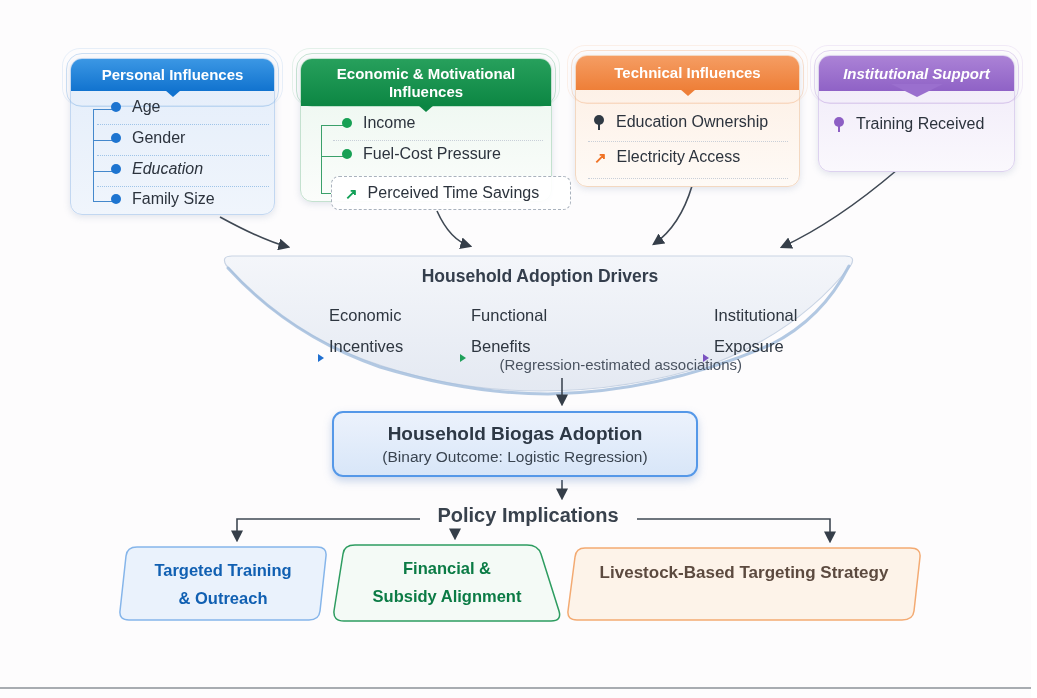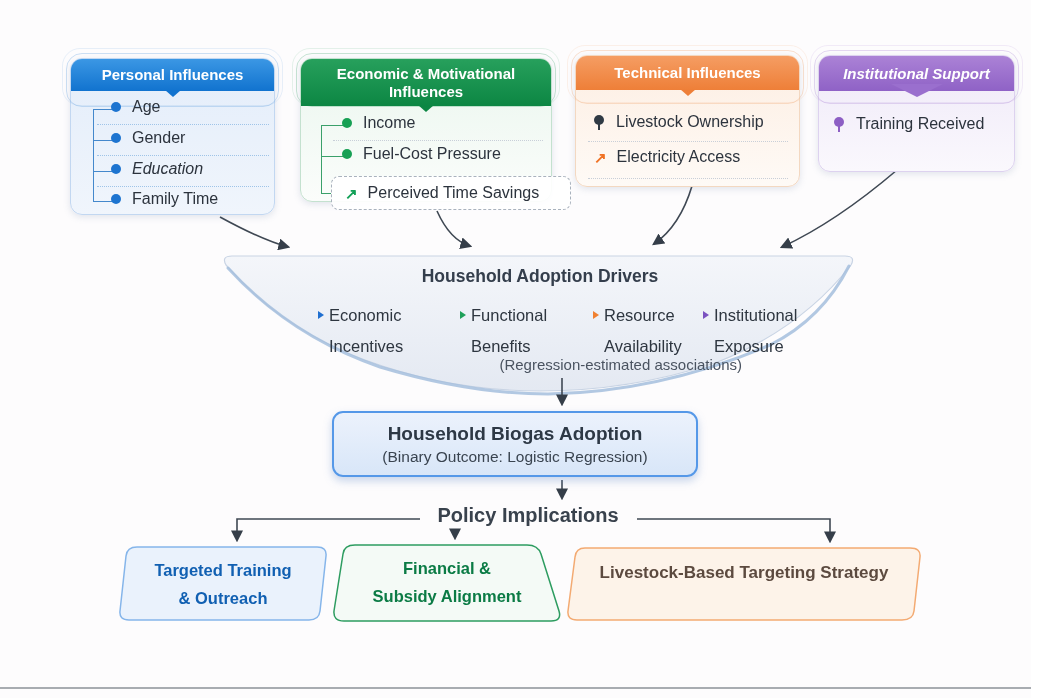--- a/index.html
+++ b/index.html
@@ -53,21 +53,21 @@
   .dotsep{position:absolute;border-top:1.6px dotted;}
   .dotsep-blue{border-color:#9fc4e8;} .dotsep-gray{border-color:#c8cfd8;}
 
   .dashedbox{position:absolute;left:30px;top:117px;width:240px;height:34px;display:flex;align-items:center;
     padding-left:13px;box-sizing:border-box;border:1.5px dashed #a9b2bd;border-radius:8px;background:rgba(255,255,255,.92);
     font-size:16px;color:#2c333d;white-space:nowrap;}
 
   
   .funnel-title{position:absolute;left:338px;top:266px;width:404px;text-align:center;z-index:2;
     font-size:17.5px;font-weight:bold;color:#343e4c;}
-  .driver{position:absolute;z-index:2;display:flex;font-size:16.5px;color:#2e3640;line-height:31px;}
+  .driver{position:absolute;z-index:2;display:flex;font-size:16.5px;color:#2e3640;line-height:31px;align-items:flex-end;}
   .tri{width:0;height:0;border-left:6px solid;border-top:4.5px solid transparent;border-bottom:4.5px solid transparent;
     margin:11px 5px 0 0;flex:none;}
   .tri-blue{border-left-color:#1f6fd0;} .tri-green{border-left-color:#1fa05a;}
   .tri-orange{border-left-color:#f08030;} .tri-purple{border-left-color:#7a52c0;}
   .funnel-note{position:absolute;left:338px;top:356px;width:404px;text-align:right;z-index:2;
     font-size:15px;color:#4a5360;}
 
   
   .outcome{position:absolute;left:332px;top:411px;width:366px;height:66px;z-index:3;box-sizing:border-box;
     border:2px solid #5598e8;border-radius:11px;background:linear-gradient(#ecf2fc,#d8e6f8);
@@ -139,21 +139,21 @@
     <div class="c-item" style="left:40px;top:70px;">
       <span class="dot dot-blue"></span>
       <span>Gender</span>
       </div>
     <div class="c-item" style="left:40px;top:101px;font-style:italic;">
       <span class="dot dot-blue"></span>
       <span>Education</span>
       </div>
     <div class="c-item" style="left:40px;top:131px;">
       <span class="dot dot-blue"></span>
-      <span>Family Time</span>
+      <span>Family Size</span>
       </div>
   </div>
 
   <div class="card card-economic">
     <div class="card-header hdr-economic">
       <span>Economic &amp; Motivational Influences</span>
     </div>
     <div class="vline line-green" style="left:20px;top:66px;height:68px;"></div>
     <div class="hstub line-green" style="left:20px;top:66px;width:22px;"></div>
     <div class="hstub line-green" style="left:20px;top:97px;width:22px;"></div>
@@ -177,21 +177,21 @@
     <div class="card-header hdr-technical">
       <span>Technical Influences</span>
     </div>
     <div class="dotsep dotsep-gray" style="left:12px;top:85px;width:200px;"></div>
     <div class="dotsep dotsep-gray" style="left:12px;top:122px;width:200px;"></div>
     <div class="c-item" style="left:18px;top:57px;">
       <span class="pin pin-dark">
           <i></i>
           <u></u>
         </span>
-      <span>Livestock Ownership</span>
+      <span>Education Ownership</span>
       </div>
     <div class="c-item" style="left:18px;top:92px;">
       <span class="trend trend-orange">↗</span>
       <span>Electricity Access</span>
       </div>
   </div>
 
   <div class="card card-institutional">
     <div class="card-header hdr-institutional">
       <span>Institutional Support</span>
@@ -207,24 +207,20 @@
 
   <div class="funnel-title">Household Adoption Drivers</div>
   <div class="driver" style="left:318px;top:300px;">
     <span class="tri tri-blue"></span>
     <span><span>Economic</span><br><span>Incentives</span></span>
   </div>
   <div class="driver" style="left:460px;top:300px;">
     <span class="tri tri-green"></span>
     <span><span>Functional</span><br><span>Benefits</span></span>
   </div>
-  <div class="driver" style="left:593px;top:300px;">
-    <span class="tri tri-orange"></span>
-    <span><span>Resource</span><br><span>Availability</span></span>
-  </div>
   <div class="driver" style="left:703px;top:300px;">
     <span class="tri tri-purple"></span>
     <span><span>Institutional</span><br><span>Exposure</span></span>
   </div>
   <div class="funnel-note">(Regression-estimated associations)</div>
 
   <div class="outcome">
     <div class="outcome-title">Household Biogas Adoption</div>
     <div class="outcome-sub">(Binary Outcome: Logistic Regression)</div>
   </div>

